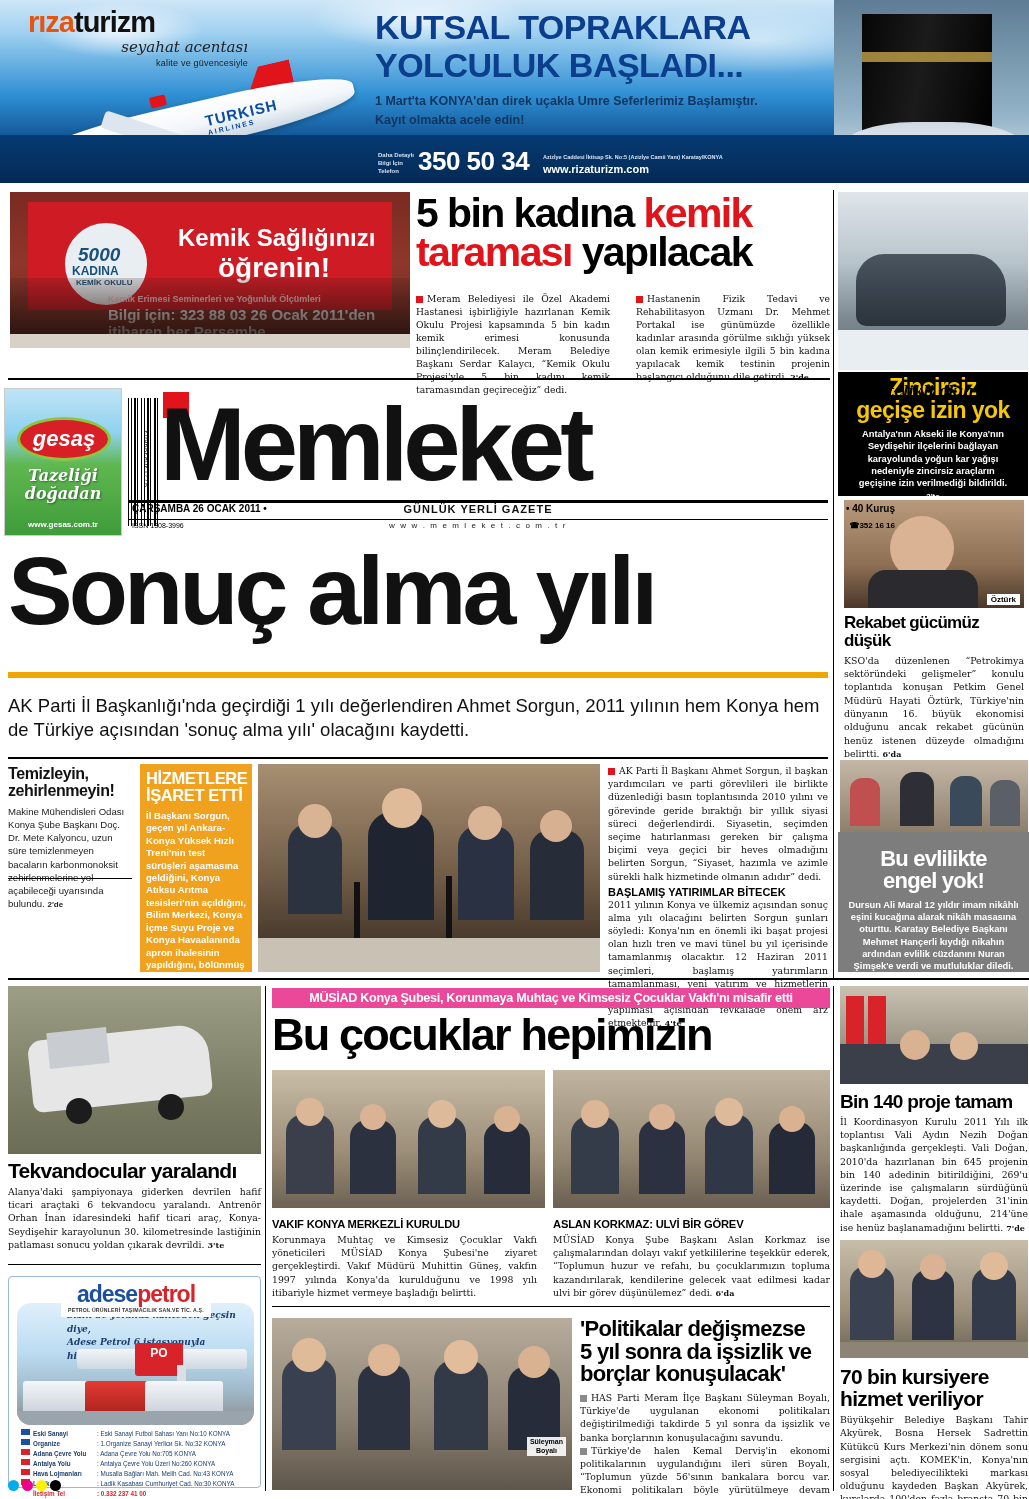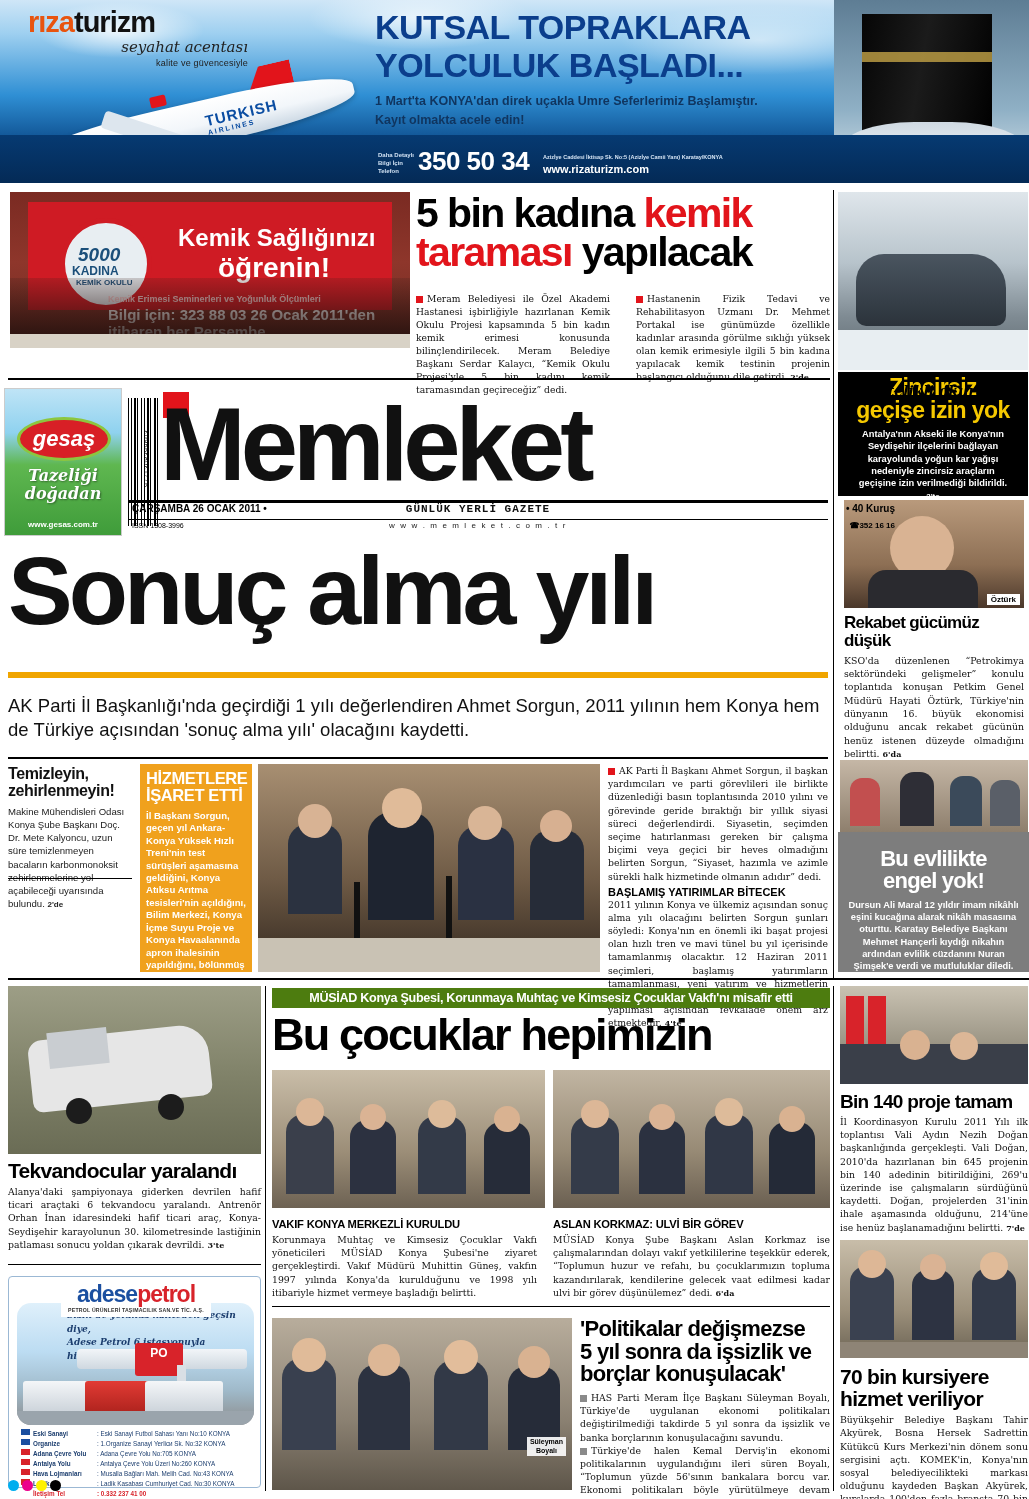--- a/index.html
+++ b/index.html
@@ -137,21 +137,21 @@
   .barcode-num { position:absolute; left:118px; top:455px; transform:rotate(-90deg); font-size:7px; letter-spacing:.5px;}
   .red-sq-mast { position:absolute; left:163px; top:392px; width:26px; height:26px; background:#e2141b;}
   .mast {
     position:absolute; left:160px; top:398px; width:660px;
     font-size:103px; font-weight:bold; letter-spacing:-5px; line-height:0.92; color:#111;
     font-family:"Liberation Sans", sans-serif;
   }
   .mast-slogan { position:absolute; right:40px; top:383px; font-family:"DejaVu Serif", serif; font-style:italic; font-weight:bold; font-size:14px;}
   .mast-bar { position:absolute; left:128px; top:500px; width:700px; height:20px; border-top:3px solid #000; border-bottom:1px solid #000;}
   .mast-date { position:absolute; left:132px; top:503px; font-size:10px; font-weight:bold;}
-  .mast-mid { position:absolute; left:0; right:0; top:503px; text-align:center; font-family:Liberation Mono, monospace; font-weight:bold; font-size:11px; letter-spacing:1px; color:#111; width:700px; margin-left:128px;}
+  .mast-mid { position:absolute; left:0; right:0; top:503px; text-align:center; font-family:Liberation Sans, sans-serif; font-weight:bold; font-size:11px; letter-spacing:1px; color:#111; width:700px; margin-left:128px;}
   .mast-price { position:absolute; right:134px; top:503px; font-size:10px; font-weight:bold;}
   .mast-issn { position:absolute; left:132px; top:522px; font-size:7px;}
   .mast-web { position:absolute; left:0; top:521px; width:700px; margin-left:128px; text-align:center; font-size:8px; letter-spacing:1.6px; color:#222;}
   .mast-tel { position:absolute; right:134px; top:521px; font-size:8px; font-weight:bold;}
 
   
   .main-head {
     position:absolute; left:8px; top:546px; width:820px;
     font-size:97px; font-weight:bold; letter-spacing:-4px; line-height:0.93; color:#111;
   }
@@ -166,21 +166,21 @@
   .mini-b { font-size:9.6px; line-height:1.38; color:#222; }
   .orangebox { background:#f0a11d; color:#fff; }
   .ob-h { font-weight:bold; font-size:16.5px; line-height:1.02; letter-spacing:-0.4px; padding:6px 6px 0;}
   .ob-b { font-weight:bold; font-size:9.6px; line-height:1.3; padding:6px 6px 6px; }
 
   .graybox { position:absolute; background:#7d7d7d; color:#fff; }
   .gb-h { font-weight:bold; font-size:22px; line-height:1.02; text-align:center; letter-spacing:-0.8px; padding-top:16px;}
   .gb-b { font-weight:bold; font-size:9.3px; line-height:1.32; text-align:center; padding:6px 8px;}
 
   
-  .redbar { background:#4d7c0f; color:#fff; font-weight:bold; font-size:12.6px; text-align:center; letter-spacing:-0.3px;}
+  .redbar { background:#ec4899; color:#fff; font-weight:bold; font-size:12.6px; text-align:center; letter-spacing:-0.3px;}
   .head2 { font-size:45px; font-weight:bold; letter-spacing:-1.8px; line-height:0.95;}
   .subh { font-weight:bold; font-size:11.2px; letter-spacing:-0.2px;}
   .serif { font-family:"DejaVu Serif", serif; font-size:9.3px; line-height:1.42; text-align:justify; color:#111;}
   .head3 { font-size:21px; font-weight:bold; letter-spacing:-0.7px; line-height:1.0;}
   .head4 { font-size:22px; font-weight:bold; letter-spacing:-0.7px; line-height:1.03;}
 
   
   .adese { position:absolute; left:8px; top:1276px; width:253px; height:212px; border:1px solid #9bb8d4; background:#fff; border-radius:4px;}
   .adese-logo { position:absolute; left:52px; top:4px; width:150px; height:36px; background:#fff; text-align:center;}
   .adese-logo .t { font-size:23px; font-weight:bold; letter-spacing:-1px; line-height:26px;}

